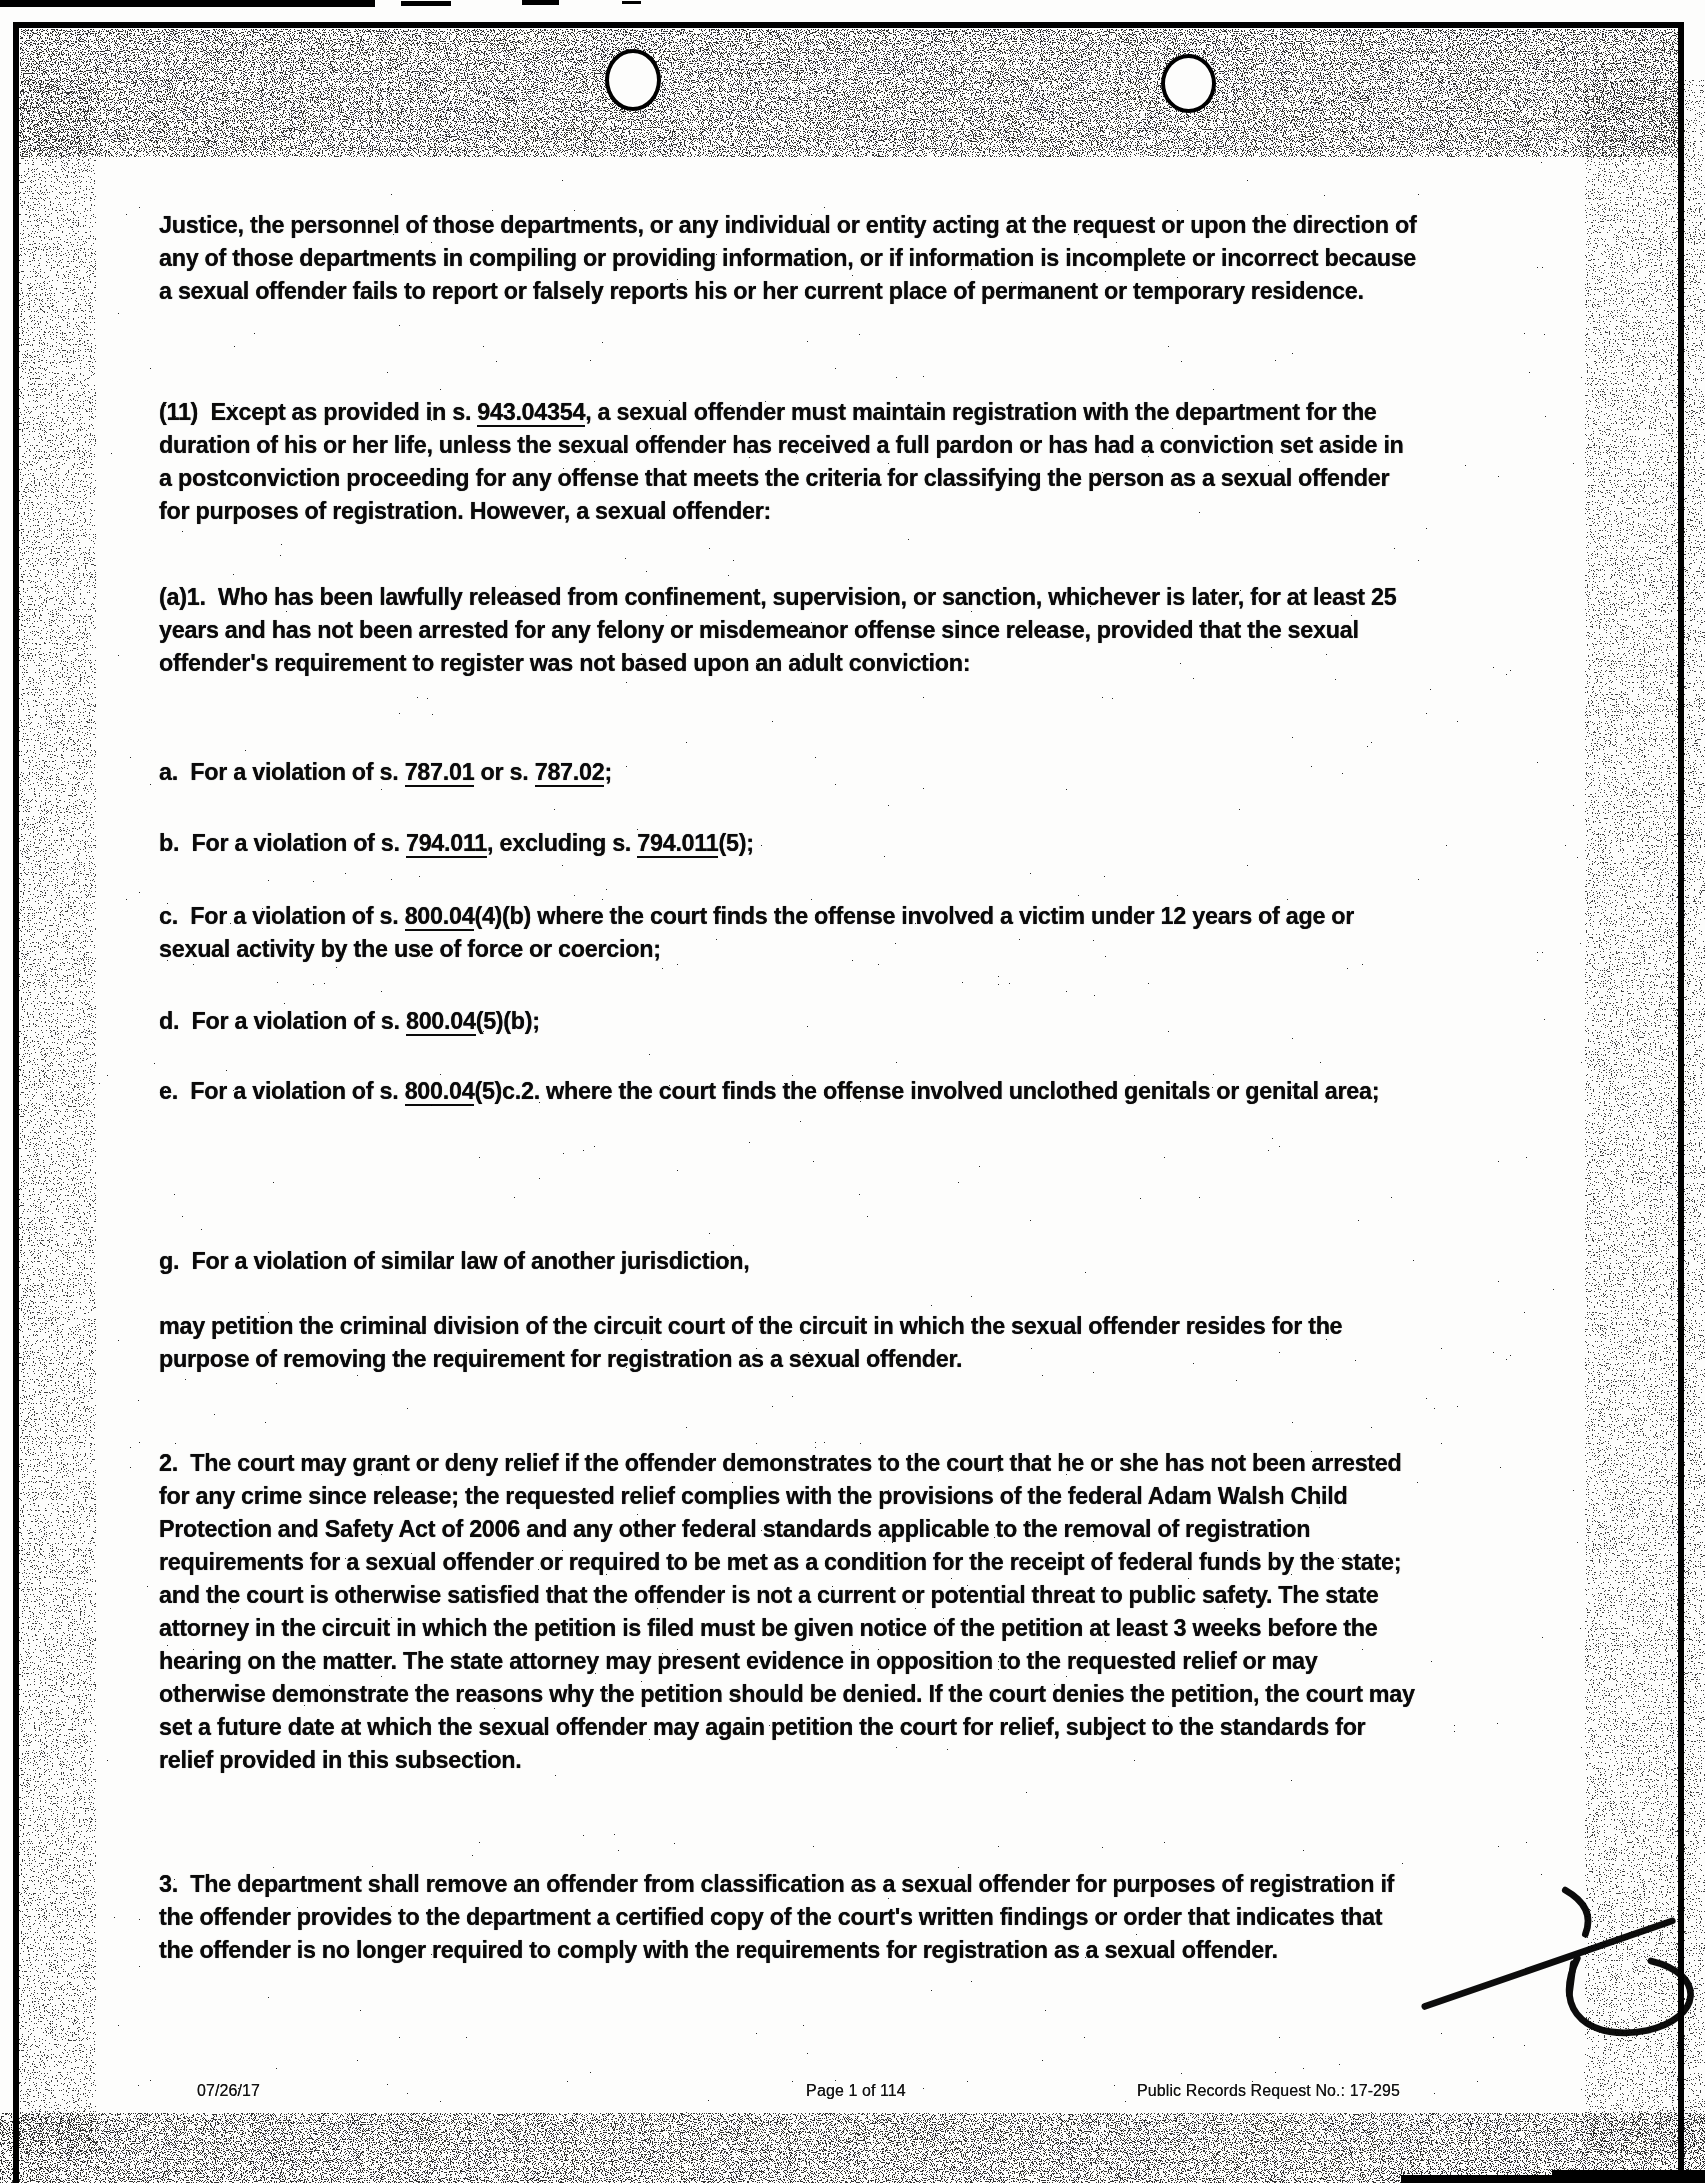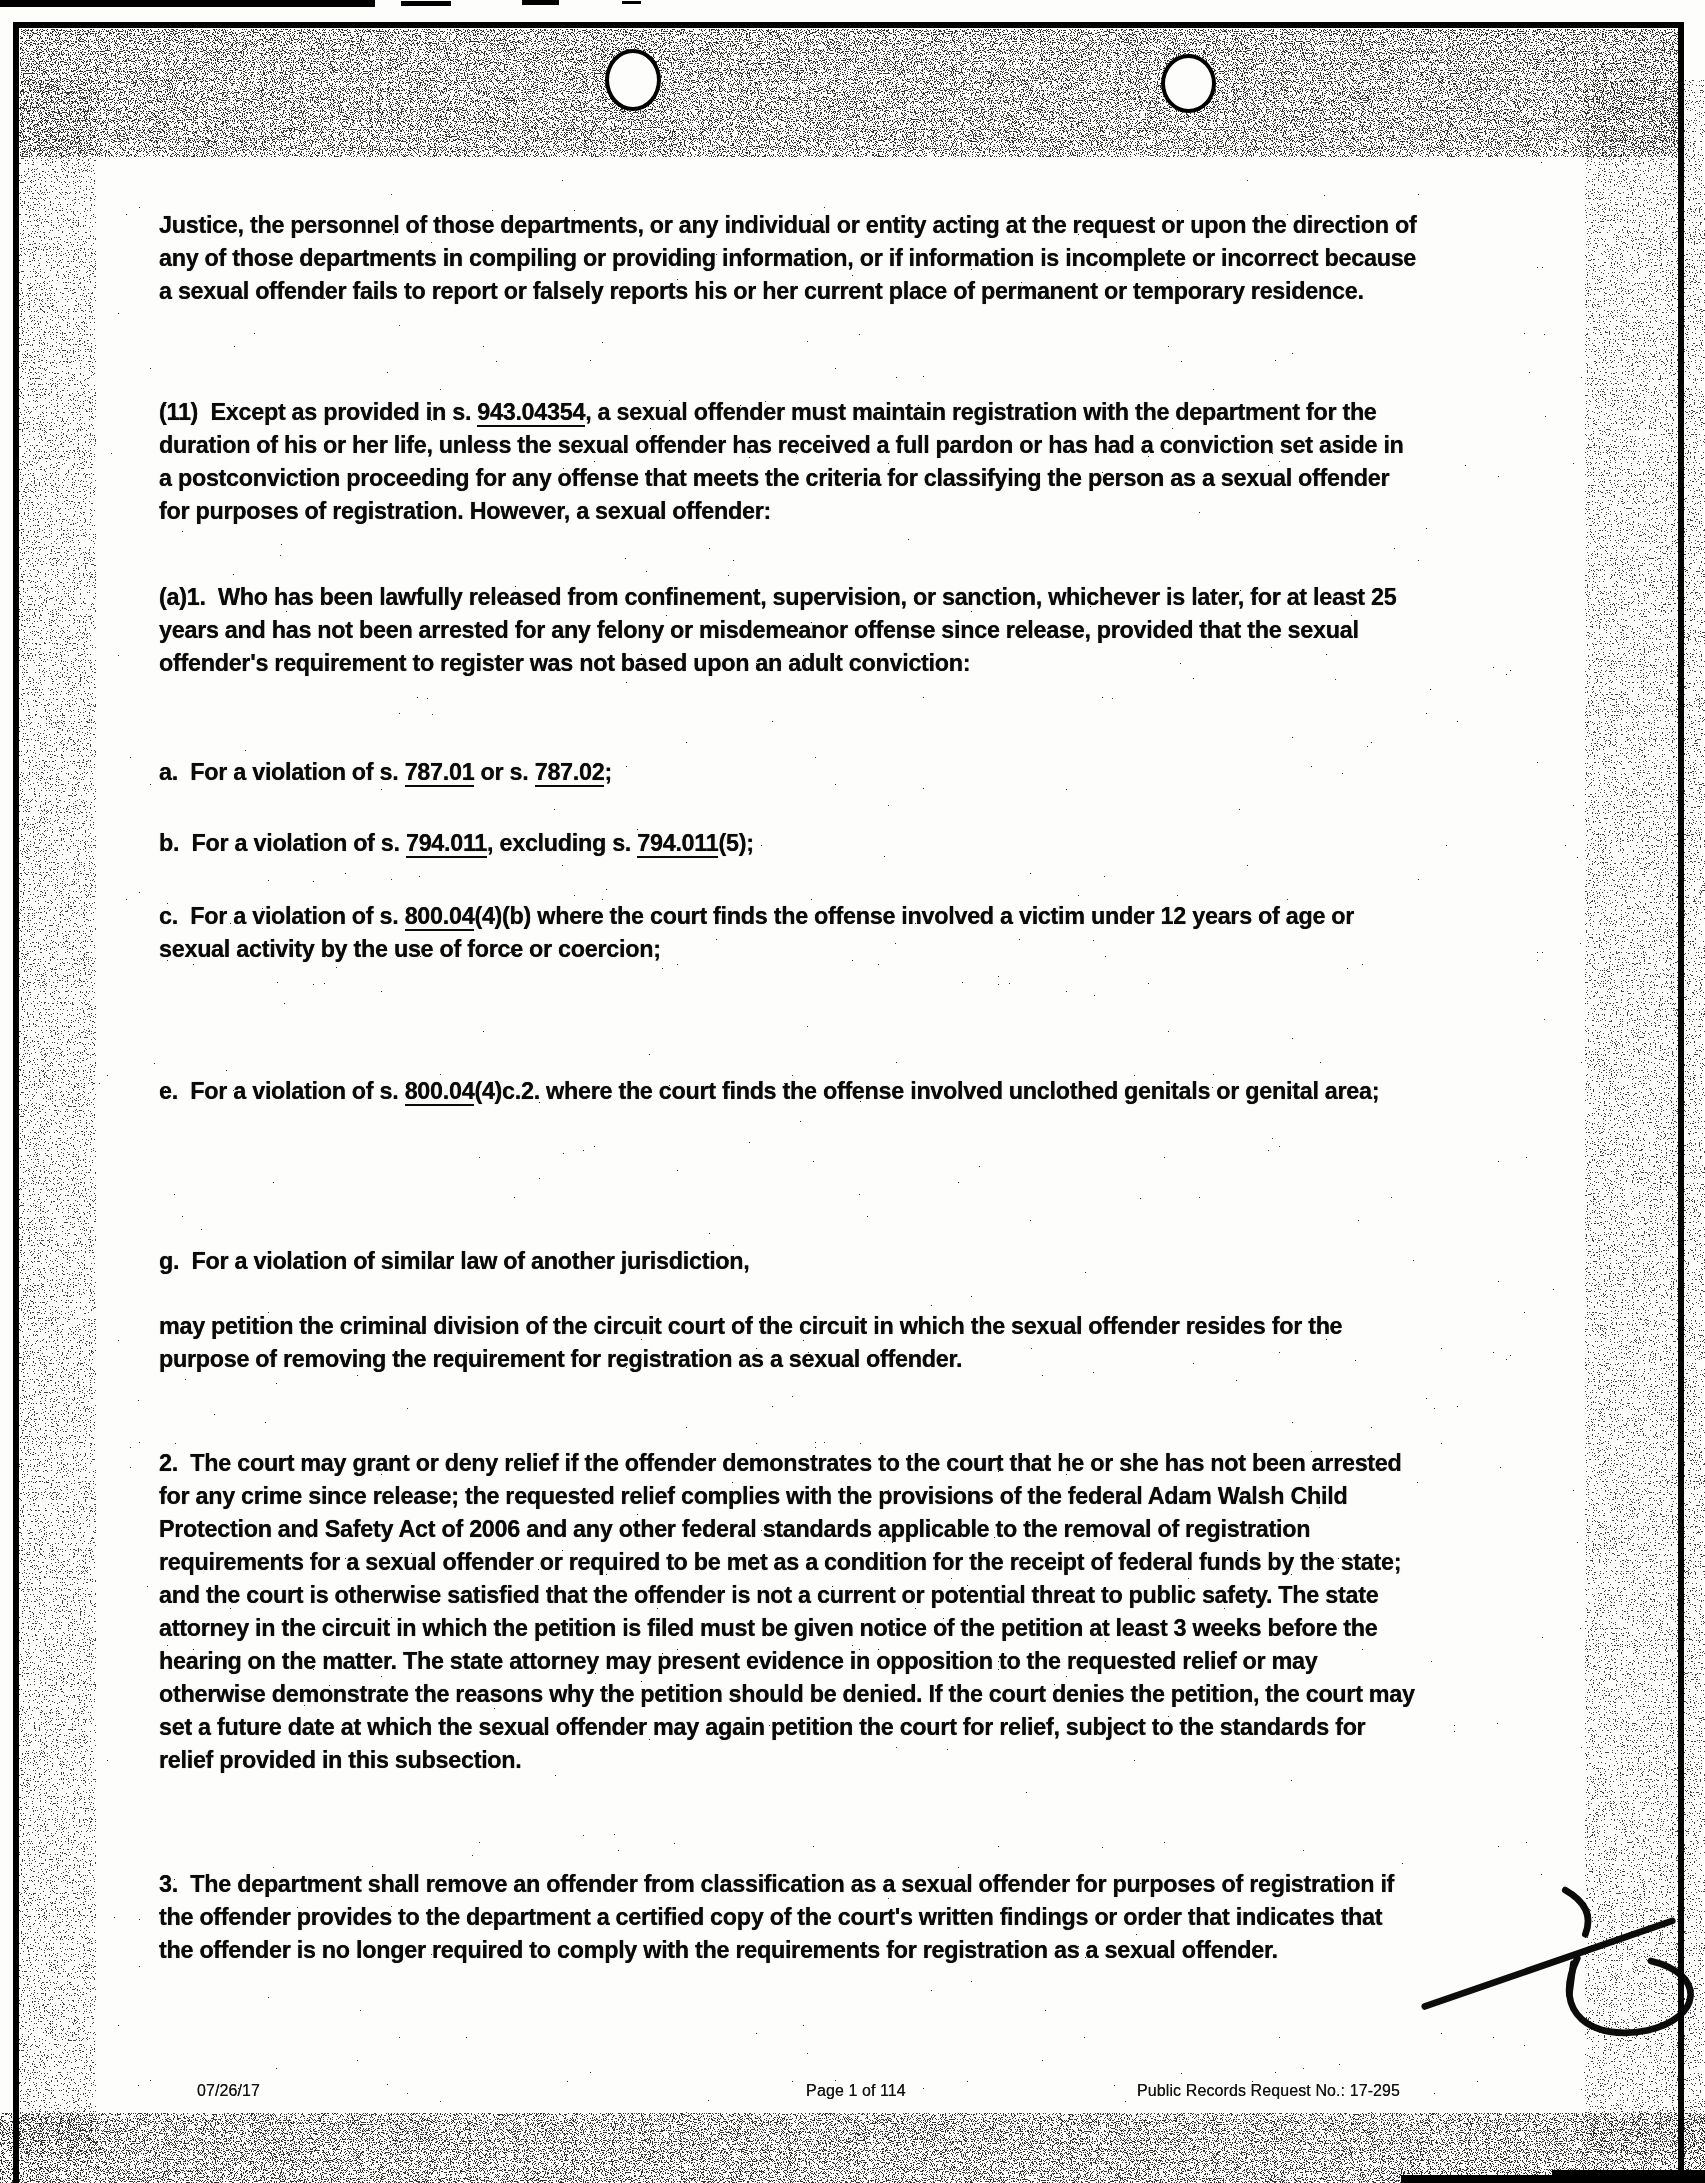--- a/index.html
+++ b/index.html
@@ -89,21 +89,22 @@
   <div class="artifact bar-bottomright-taper"></div>
   <div class="punch-hole punch-hole-left"></div>
   <div class="punch-hole punch-hole-right"></div>
 
   <div class="para" style="top:209px"><span>Justice, the personnel of those departments, or any individual or entity acting at the request or upon the direction of any of those departments in compiling or providing information, or if information is incomplete or incorrect because a sexual offender fails to report or falsely reports his or her current place of permanent or temporary residence.</span></div>
   <div class="para" style="top:396px"><span>(11)&nbsp; Except as provided in s. </span><span class="statute-ref">943.04354</span><span>, a sexual offender must maintain registration with the department for the duration of his or her life, unless the sexual offender has received a full pardon or has had a conviction set aside in a postconviction proceeding for any offense that meets the criteria for classifying the person as a sexual offender for purposes of registration. However, a sexual offender:</span></div>
   <div class="para" style="top:581px"><span>(a)1.&nbsp; Who has been lawfully released from confinement, supervision, or sanction, whichever is later, for at least 25 years and has not been arrested for any felony or misdemeanor offense since release, provided that the sexual offender's requirement to register was not based upon an adult conviction:</span></div>
   <div class="para" style="top:756px"><span>a.&nbsp; For a violation of s. </span><span class="statute-ref">787.01</span><span> or s. </span><span class="statute-ref">787.02</span><span>;</span></div>
   <div class="para" style="top:827px"><span>b.&nbsp; For a violation of s. </span><span class="statute-ref">794.011</span><span>, excluding s. </span><span class="statute-ref">794.011</span><span>(5);</span></div>
   <div class="para" style="top:900px"><span>c.&nbsp; For a violation of s. </span><span class="statute-ref">800.04</span><span>(4)(b) where the court finds the offense involved a victim under 12 years of age or sexual activity by the use of force or coercion;</span></div>
-  <div class="para" style="top:1075px"><span>e.&nbsp; For a violation of s. </span><span class="statute-ref">800.04</span><span>(4)c.2. where the court finds the offense involved unclothed genitals or genital area;</span></div>
+  <div class="para" style="top:1005px"><span>d.&nbsp; For a violation of s. </span><span class="statute-ref">800.04</span><span>(5)(b);</span></div>
+  <div class="para" style="top:1075px"><span>e.&nbsp; For a violation of s. </span><span class="statute-ref">800.04</span><span>(5)c.2. where the court finds the offense involved unclothed genitals or genital area;</span></div>
   <div class="para" style="top:1245px"><span>g.&nbsp; For a violation of similar law of another jurisdiction,</span></div>
   <div class="para" style="top:1310px"><span>may petition the criminal division of the circuit court of the circuit in which the sexual offender resides for the purpose of removing the requirement for registration as a sexual offender.</span></div>
   <div class="para" style="top:1447px"><span>2.&nbsp; The court may grant or deny relief if the offender demonstrates to the court that he or she has not been arrested for any crime since release; the requested relief complies with the provisions of the federal Adam Walsh Child Protection and Safety Act of 2006 and any other federal standards applicable to the removal of registration requirements for a sexual offender or required to be met as a condition for the receipt of federal funds by the state; and the court is otherwise satisfied that the offender is not a current or potential threat to public safety. The state attorney in the circuit in which the petition is filed must be given notice of the petition at least 3 weeks before the hearing on the matter. The state attorney may present evidence in opposition to the requested relief or may otherwise demonstrate the reasons why the petition should be denied. If the court denies the petition, the court may set a future date at which the sexual offender may again petition the court for relief, subject to the standards for relief provided in this subsection.</span></div>
   <div class="para" style="top:1868px"><span>3.&nbsp; The department shall remove an offender from classification as a sexual offender for purposes of registration if the offender provides to the department a certified copy of the court's written findings or order that indicates that the offender is no longer required to comply with the requirements for registration as a sexual offender.</span></div>
 
   <div class="footer-item footer-date">07/26/17</div>
   <div class="footer-item footer-page">Page 1 of 114</div>
   <div class="footer-item footer-request">Public Records Request No.: 17-295</div>
 
 </div>

